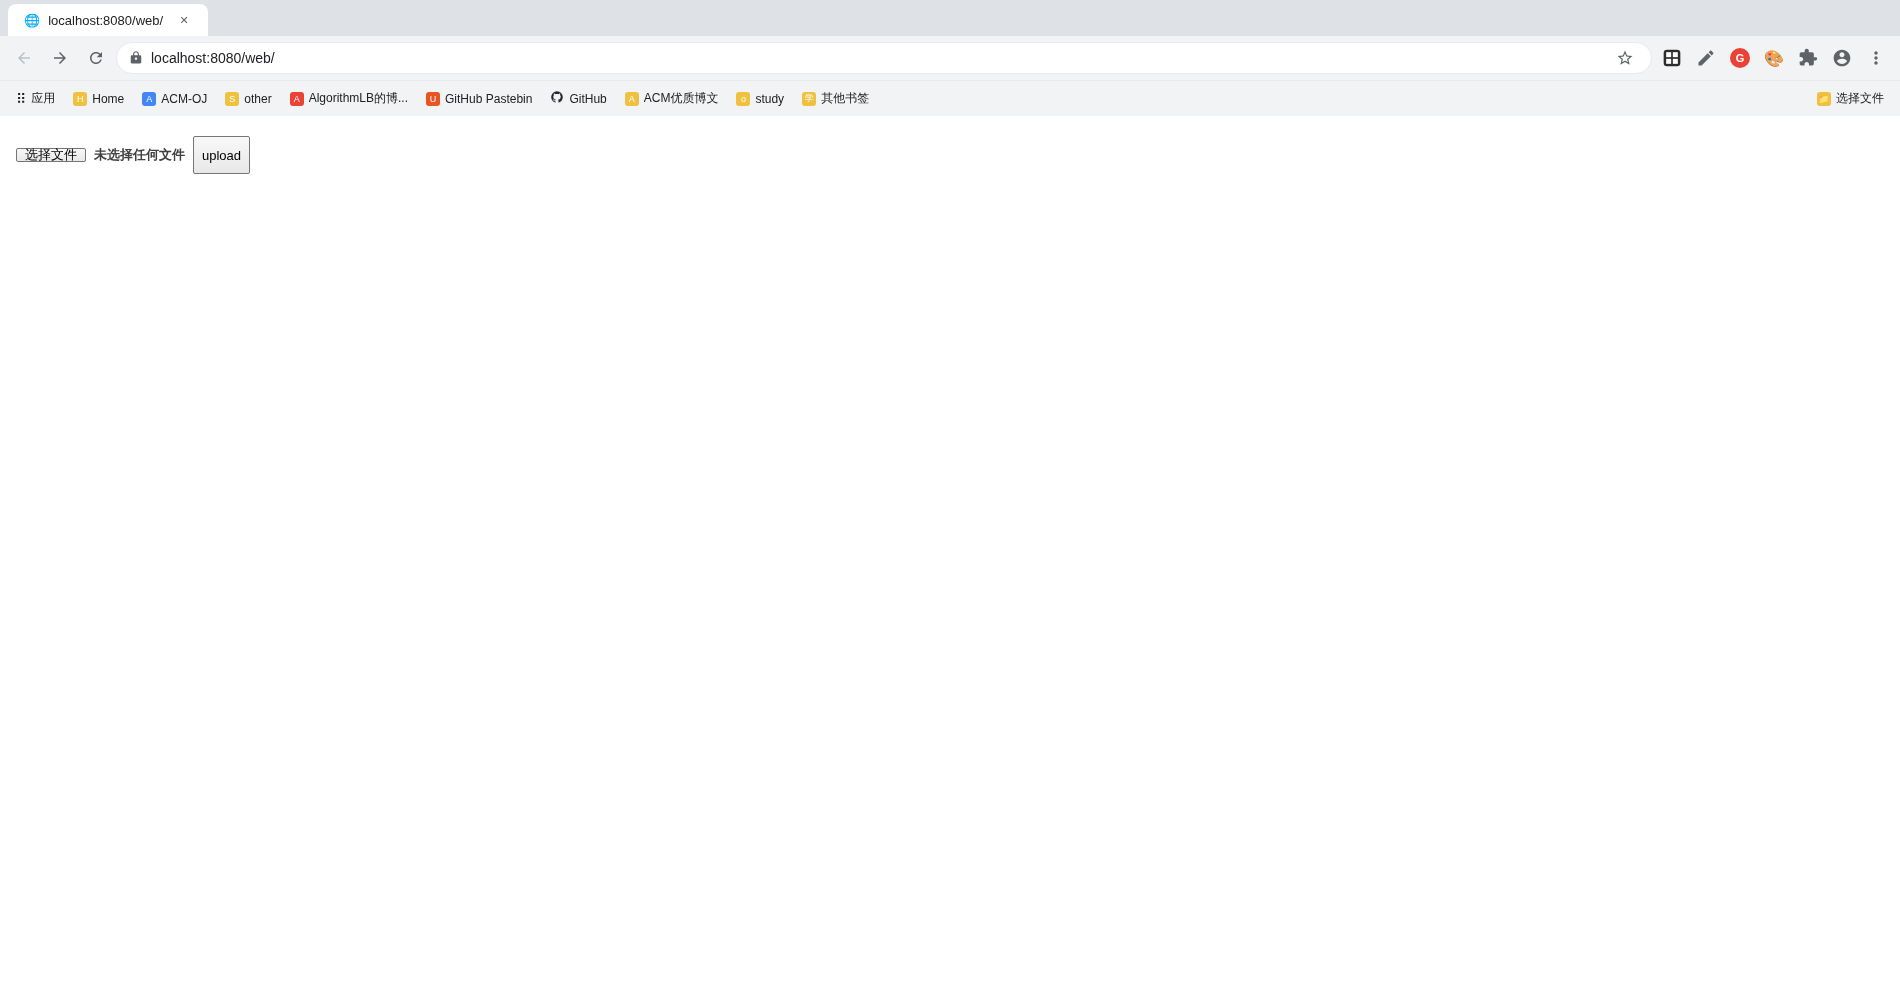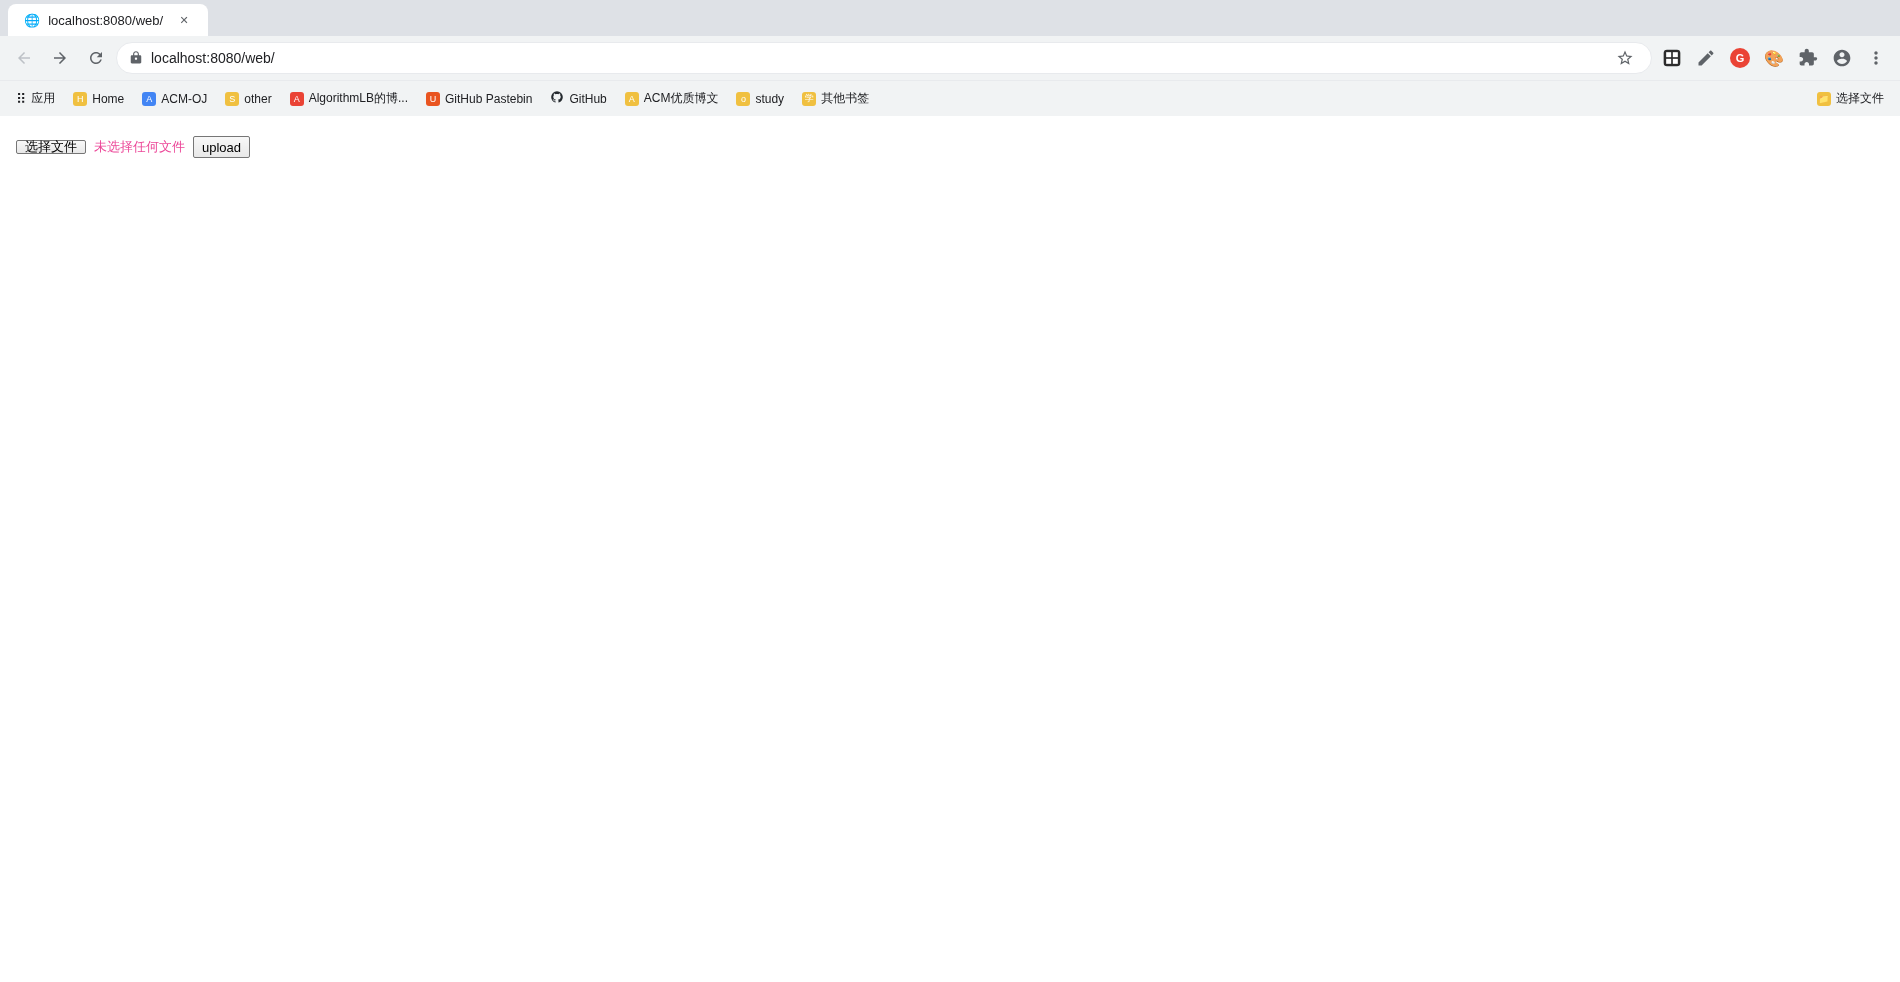--- a/index.html
+++ b/index.html
@@ -190,25 +190,26 @@
       background: linear-gradient(to bottom, #f8f8f8, #e8e8e8);
       font-size: 13px;
       cursor: pointer;
       color: #000000;
       display: flex;
       align-items: center;
     }
 
     .file-name-display {
       font-size: 13px;
-      color: #ec4899;
+      color: #404040;
+      font-weight: bold;
     }
 
     .upload-btn {
-      height: 22px;
+      height: 38px;
       padding: 0 8px;
       border: 1px solid #767676;
       border-radius: 2px;
       background: linear-gradient(to bottom, #f8f8f8, #e8e8e8);
       font-size: 13px;
       cursor: pointer;
       color: #000000;
       display: flex;
       align-items: center;
     }

